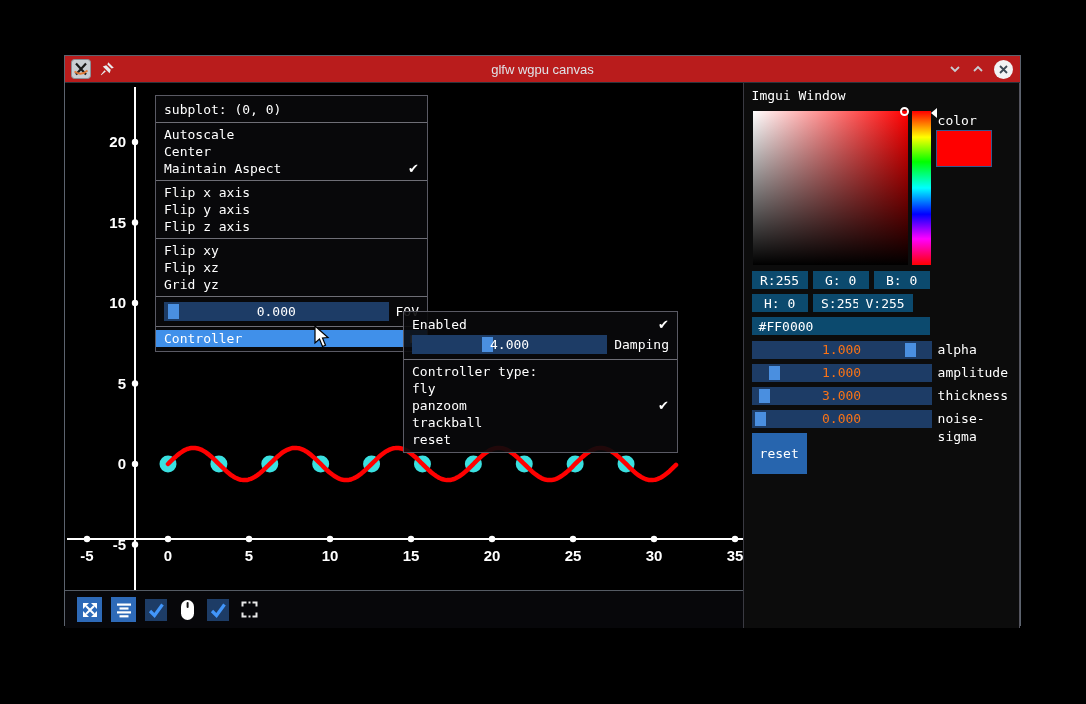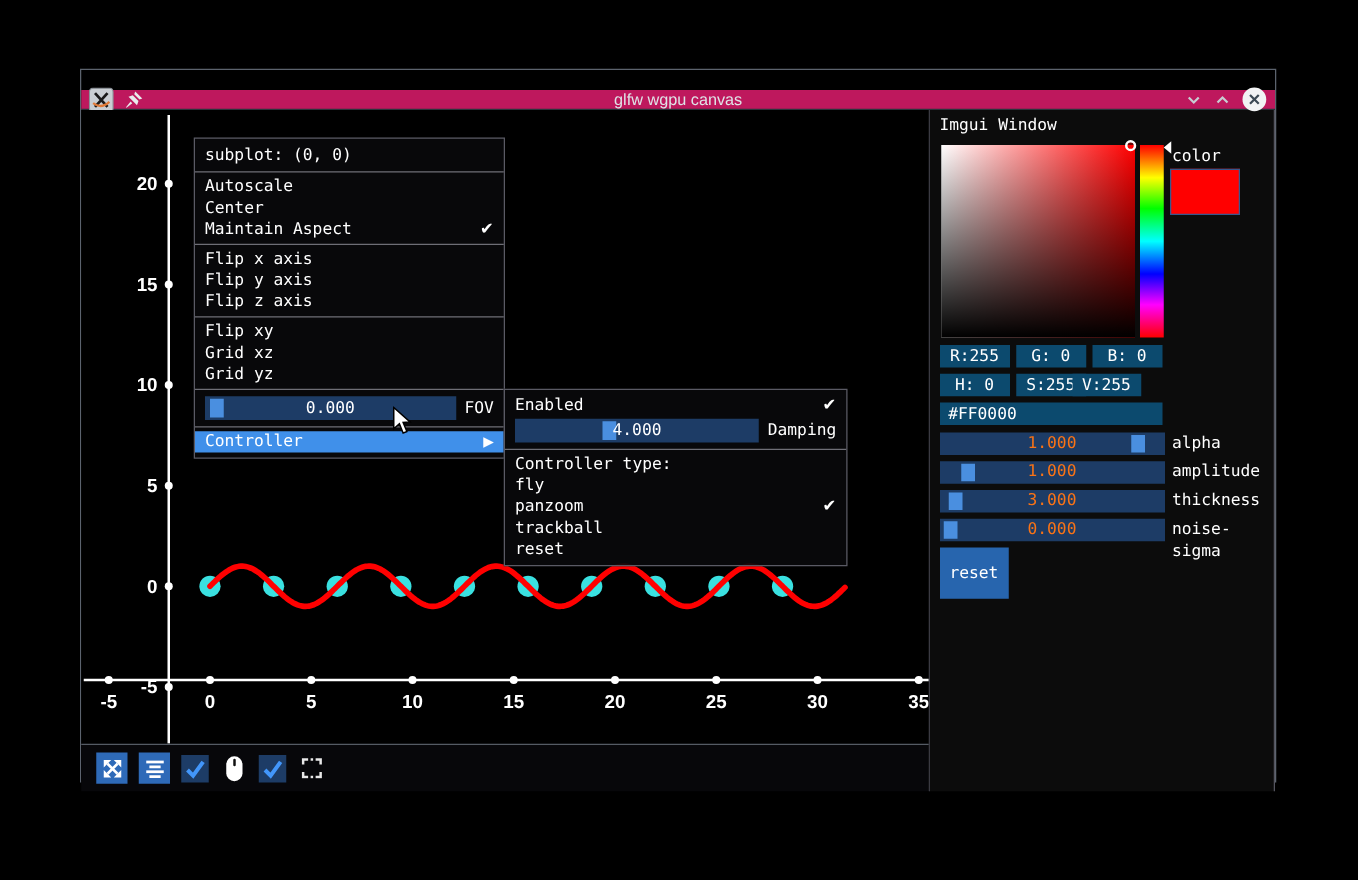--- a/index.html
+++ b/index.html
@@ -1,22 +1,22 @@
 <!DOCTYPE html>
 <html><head>
 <meta charset="utf-8">
 <style>
   html,body{margin:0;padding:0;background:#000;width:1086px;height:704px;overflow:hidden;
     font-family:"DejaVu Sans Mono",monospace;}
   *{box-sizing:border-box;}
   .window{position:absolute;left:64px;top:55px;width:957px;height:571px;
     border:1px solid #5c636e;background:#000;}
   
-  .titlebar{position:relative;height:16px;background:#be185d;border-bottom:1px solid #2b343c;
-    display:flex;align-items:center;padding:0 6px;margin-top:16px;}
+  .titlebar{position:relative;height:27px;background:#b91c1c;border-bottom:1px solid #2b343c;
+    display:flex;align-items:center;padding:0 6px;}
   .titlebar .app-icon{width:20px;height:20px;margin-right:8px;}
   .titlebar .pin{width:16px;height:16px;margin-right:8px;}
   .title-text{position:absolute;left:0;right:0;text-align:center;color:#dfe3e7;
     font-family:"Liberation Sans",sans-serif;font-size:13px;}
   .win-controls{margin-left:auto;display:flex;align-items:center;gap:7px;z-index:2;}
   .win-controls svg{display:block;}
   
   .content{display:flex;height:545px;}
   .canvas-area{position:relative;width:679px;height:545px;background:#000;}
   .plot-svg{position:absolute;left:0;top:0;}
@@ -54,21 +54,21 @@
     color:#fff;font-size:13px;z-index:20;padding:4px 0;}
   .menu-row{position:relative;height:17px;line-height:17px;padding:0 8px;display:flex;align-items:center;}
   .menu-row .check{margin-left:auto;font-family:"DejaVu Sans",sans-serif;color:#fff;font-size:13px;}
   .menu-row .arrow{margin-left:auto;font-family:"DejaVu Sans",sans-serif;color:#fff;font-size:11px;}
   .menu-row.highlight{background:#4090ea;}
   .menu-sep{border-top:1px solid #6e6e76;margin:3px 0;}
   .menu-slider-row{display:flex;align-items:center;padding:2px 8px;height:23px;}
   .menu-slider{position:relative;flex:1;height:19px;background:#1d3c66;margin-right:7px;}
   .menu-slider .grab{position:absolute;top:2px;width:11px;height:15px;background:#4a8fe0;}
   .menu-slider .val{position:absolute;left:0;right:0;top:0;line-height:19px;text-align:center;}
-  .ctx-menu{left:155px;top:95px;width:249px;margin-top:15px;}
+  .ctx-menu{left:155px;top:95px;width:273px;}
   .sub-menu{left:403px;top:311px;width:275px;}
   
   .cursor{position:absolute;left:313px;top:325px;z-index:50;}
 </style>
 </head>
 <body>
 
 <div class="window">
 
   <div class="titlebar">
@@ -271,21 +271,21 @@
       <span>Flip y axis</span>
     </div>
   <div class="menu-row">
       <span>Flip z axis</span>
     </div>
   <div class="menu-sep"></div>
   <div class="menu-row">
       <span>Flip xy</span>
     </div>
   <div class="menu-row">
-      <span>Grid xz</span>
+      <span>Flip xz</span>
     </div>
   <div class="menu-row">
       <span>Grid yz</span>
     </div>
   <div class="menu-sep"></div>
   <div class="menu-slider-row">
     <div class="menu-slider">
       <div class="grab" style="left: calc(1% + 1.85px);"></div>
       <div class="val">0.000</div>
     </div>

